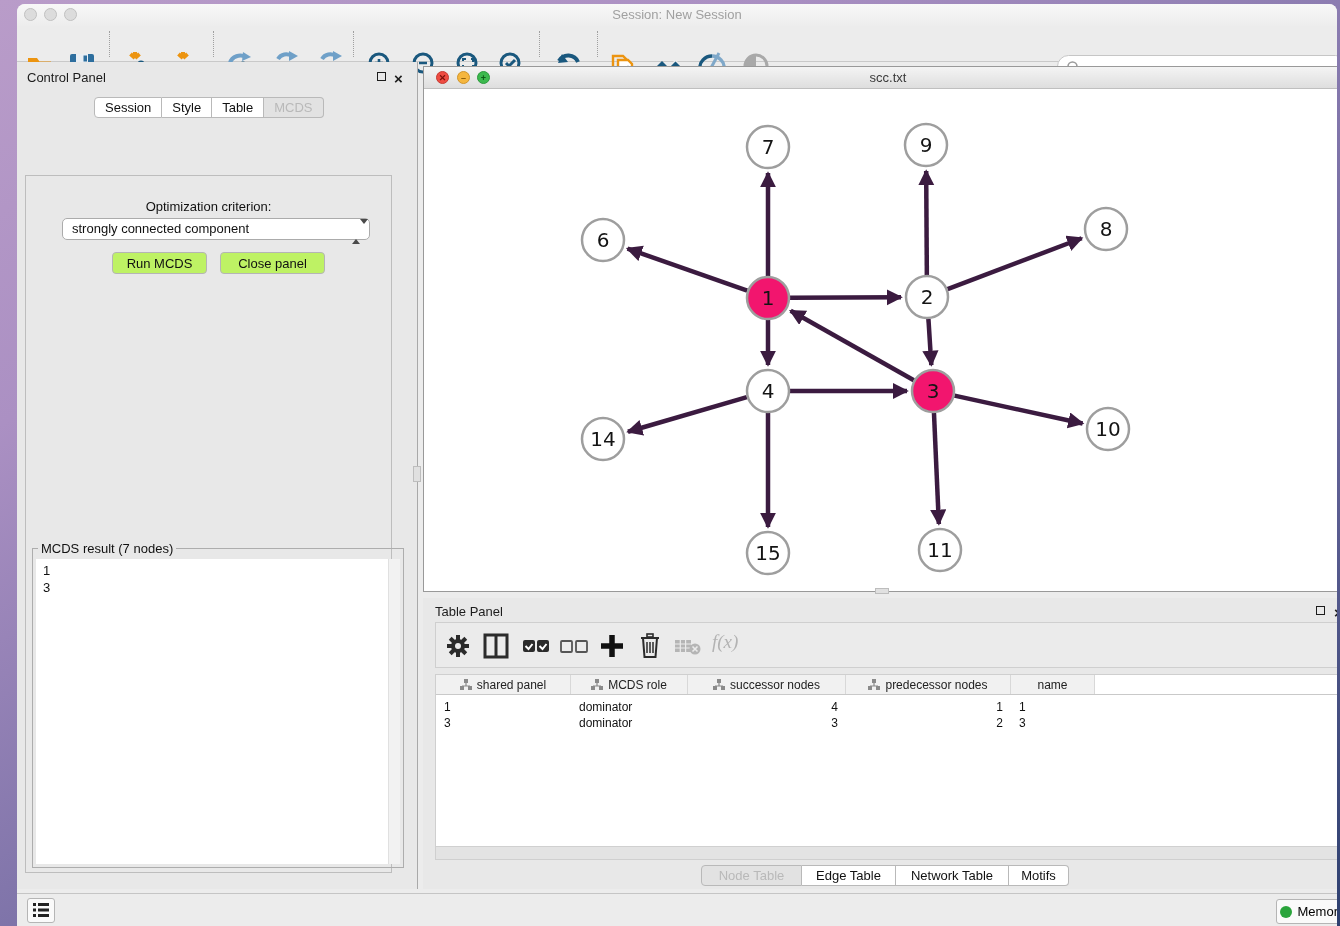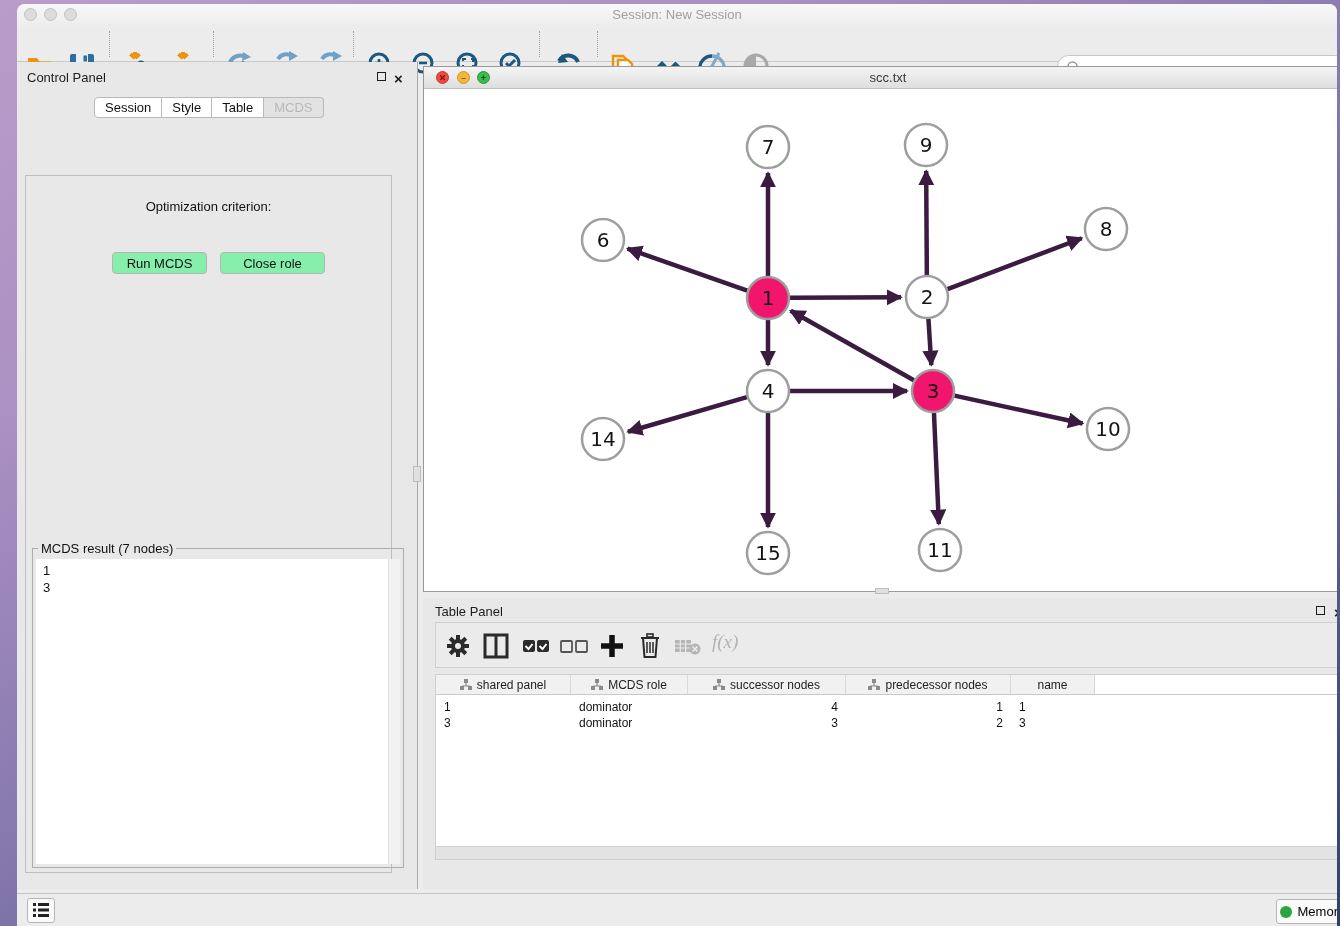--- a/index.html
+++ b/index.html
@@ -42,21 +42,21 @@
             border: 1px solid #bdbdbd; }
   .center-label { position: absolute; left: 0; right: 0; text-align: center; font-size: 13px; color: #111; }
   .dropdown { position: absolute; left: 44px; top: 150px; width: 308px; height: 22px;
               background: #fff; border: 1px solid #ababab; border-radius: 5px;
               font-size: 13px; color: #111; line-height: 20px; padding-left: 9px; cursor: pointer; }
   .dd-arrows { position: absolute; right: 8px; top: 3px; width: 9px; }
   .dd-arrows .up { width: 0; height: 0; border-left: 4px solid transparent; border-right: 4px solid transparent;
                    border-bottom: 5px solid #4a4a4a; margin-bottom: 3px; }
   .dd-arrows .dn { width: 0; height: 0; border-left: 4px solid transparent; border-right: 4px solid transparent;
                    border-top: 5px solid #4a4a4a; }
-  .btn { position: absolute; height: 22px; background: #86efac; border: 1px solid #b5b5b5;
+  .btn { position: absolute; height: 22px; background: #bef264; border: 1px solid #b5b5b5;
          border-radius: 4px; font-size: 13px; font-family: "Liberation Sans", sans-serif; color: #111; }
   .fieldset { position: absolute; left: 14px; width: 372px; top: 486px; bottom: 17px;
               border: 1px solid #adadad; }
   .legend { position: absolute; top: -8px; left: 5px; background: #e8e8e8; padding: 0 3px;
             font-size: 13px; color: #111; }
   .result-area { position: absolute; left: 3px; right: 3px; top: 10px; bottom: 3px; background: #fff;
                  font-size: 13px; color: #111; padding: 3px 0 0 7px; line-height: 17px; }
   .vscroll { position: absolute; right: 0; top: 0; bottom: 0; width: 12px; background: #f2f2f2;
              border-left: 1px solid #e0e0e0; }
   .drag-handle { position: absolute; background: #e0e0e0; border: 1px solid #bdbdbd; }
@@ -251,22 +251,26 @@
 
     <div class="seg" style="left:77px;top:35px">
       <button>Session</button>
       <button>Style</button>
       <button>Table</button>
       <button class="sel">MCDS</button>
     </div>
 
     <div class="cp-box">
       <div class="center-label" style="top:23px">Optimization criterion:</div>
+      <div class="dropdown" style="left:36px;top:42px;width:308px">
+        <span>strongly connected component</span>
+        <span class="dd-arrows"><span class="up"></span><span class="dn"></span></span>
+      </div>
       <button class="btn" style="left:86px;top:76px;width:95px">Run MCDS</button>
-      <button class="btn" style="left:194px;top:76px;width:105px">Close role</button>
+      <button class="btn" style="left:194px;top:76px;width:105px">Close panel</button>
 
       <div class="fieldset" style="left:6px;top:372px;width:372px;bottom:4px">
         <span class="legend">MCDS result (7 nodes)</span>
         <div class="result-area">
           <div>1</div>
           <div>3</div>
           <div class="vscroll"></div>
         </div>
       </div>
     </div>
@@ -453,20 +457,26 @@
       <div class="trow">
         <div class="td" style="width:135px">3</div>
         <div class="td" style="width:117px">dominator</div>
         <div class="td" style="width:158px;text-align:right">3</div>
         <div class="td" style="width:165px;text-align:right">2</div>
         <div class="td" style="width:84px">3</div>
       </div>
       <div class="hscroll"></div>
     </div>
 
+    <div class="seg" style="left:278px;top:267px">
+      <button class="sel" style="width:101px">Node Table</button>
+      <button style="width:94px">Edge Table</button>
+      <button style="width:113px">Network Table</button>
+      <button style="width:60px">Motifs</button>
+    </div>
   </div>
 
   <div class="statusbar">
     <button class="sb-btn" style="left:10px;top:4px;width:28px;height:25px">
       <svg width="18" height="16" style="margin-top:1px">
             <g fill="#222">
               <rect x="1" y="1" width="3" height="3"></rect>
               <rect x="6" y="1" width="11" height="3"></rect>
               <rect x="1" y="6.5" width="3" height="3"></rect>
               <rect x="6" y="6.5" width="11" height="3"></rect>

